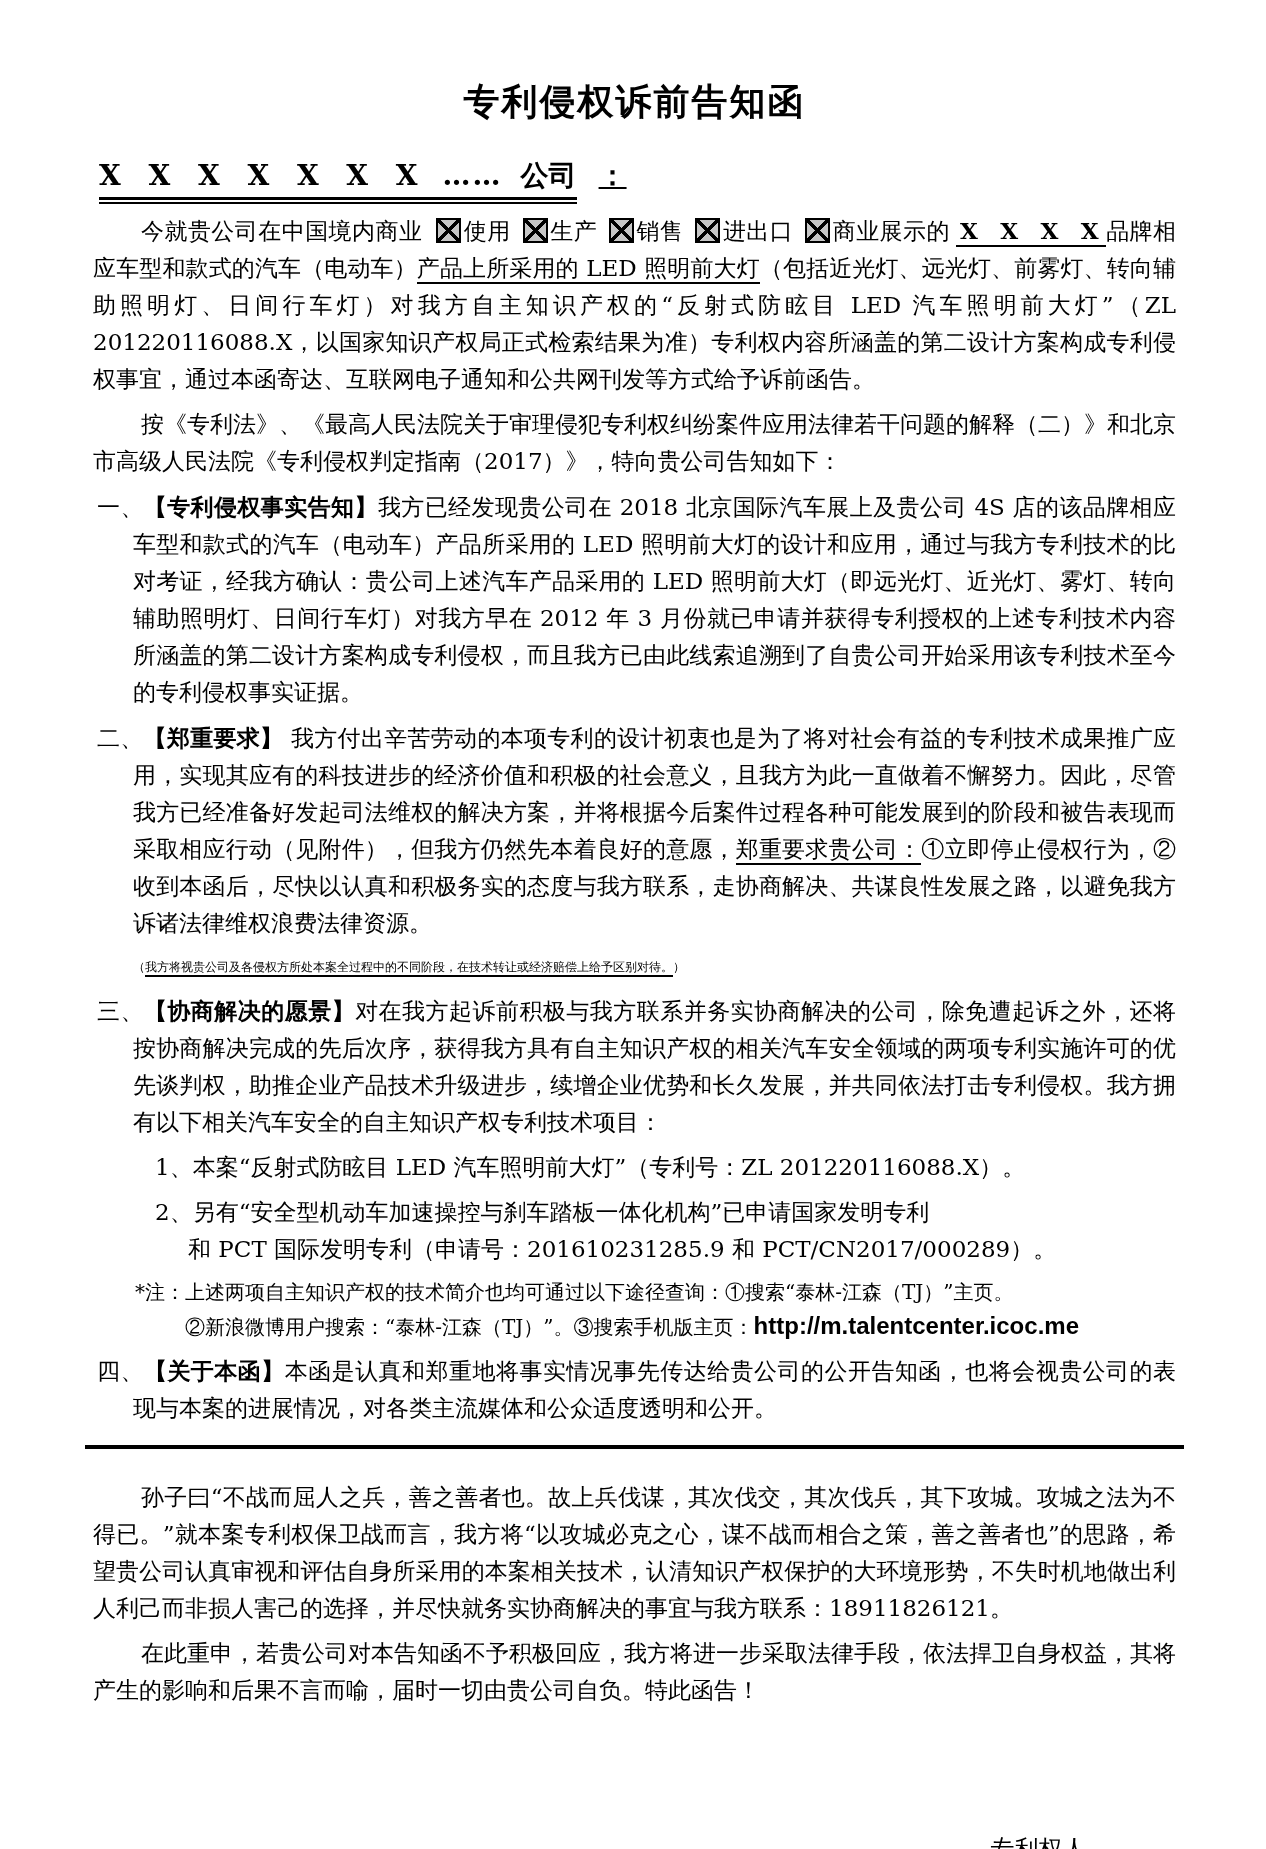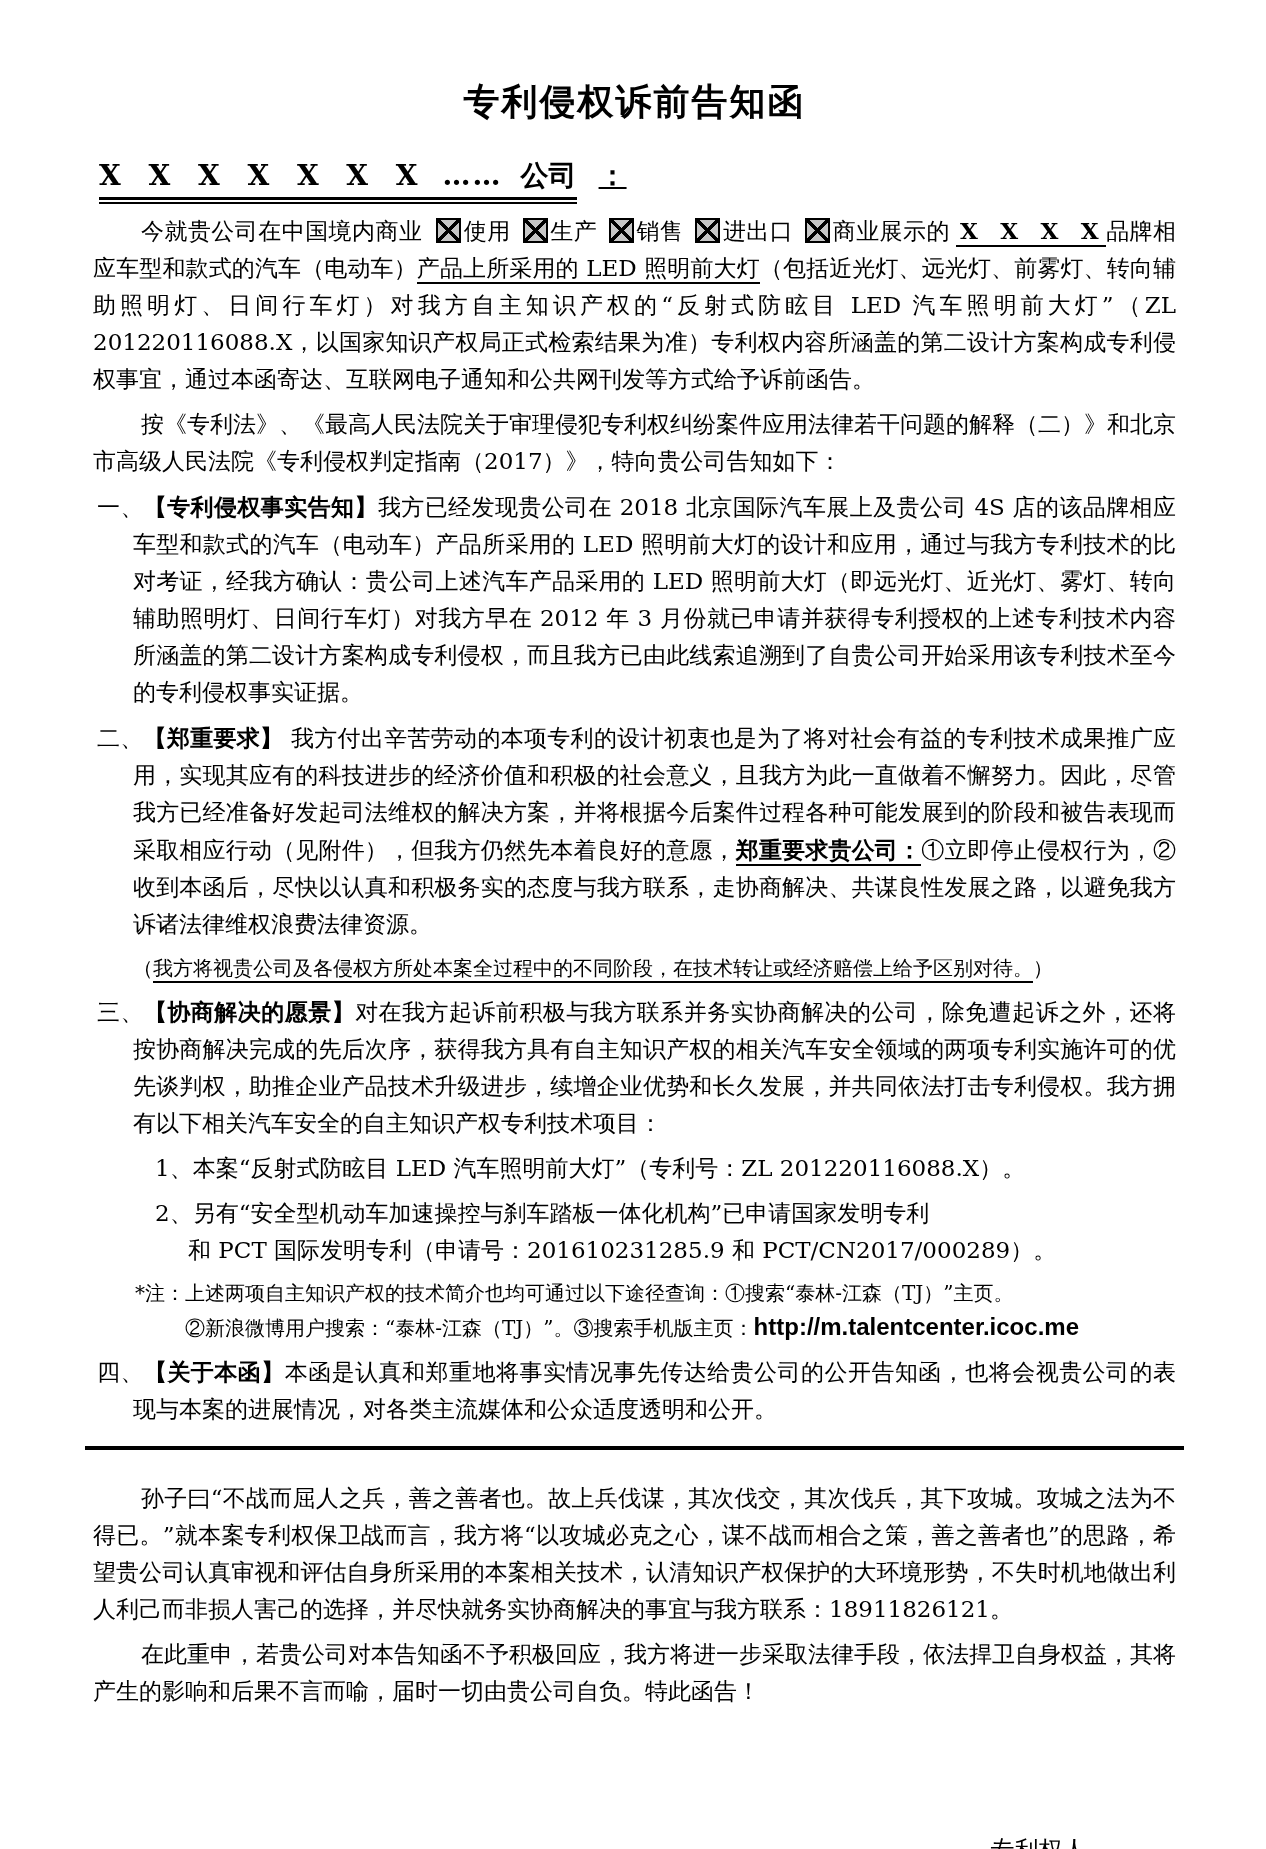--- a/index.html
+++ b/index.html
@@ -51,24 +51,24 @@
   .indent{text-indent:48px;}
   .item{margin-left:48px;text-indent:-36px;}
   .item-head{font-weight:bold;}
   .sub{margin-left:103px;text-indent:-33px;}
   .small-note{
     margin-left:100px;text-indent:-50px;
     font-size:20px;line-height:33px;
   }
   .item-note{
     margin-left:48px;text-indent:0;
-    font-size:20px;line-height:34px;
+    font-size:12px;line-height:34px;
   }
   .u{border-bottom:2px solid #000;padding-bottom:1px;}
-  .demand{font-weight:bold;border-bottom:2px solid #000;padding-bottom:1px;}
+  .demand{font-weight:normal;border-bottom:2px solid #000;padding-bottom:1px;}
   .brand-x{
     font-weight:bold;
     letter-spacing:3px;word-spacing:8px;
     border-bottom:2px solid #000;
     padding:0 4px 1px 4px;
     margin-left:6px;
   }
   .checkbox{
     display:inline-block;
     width:21px;height:21px;

